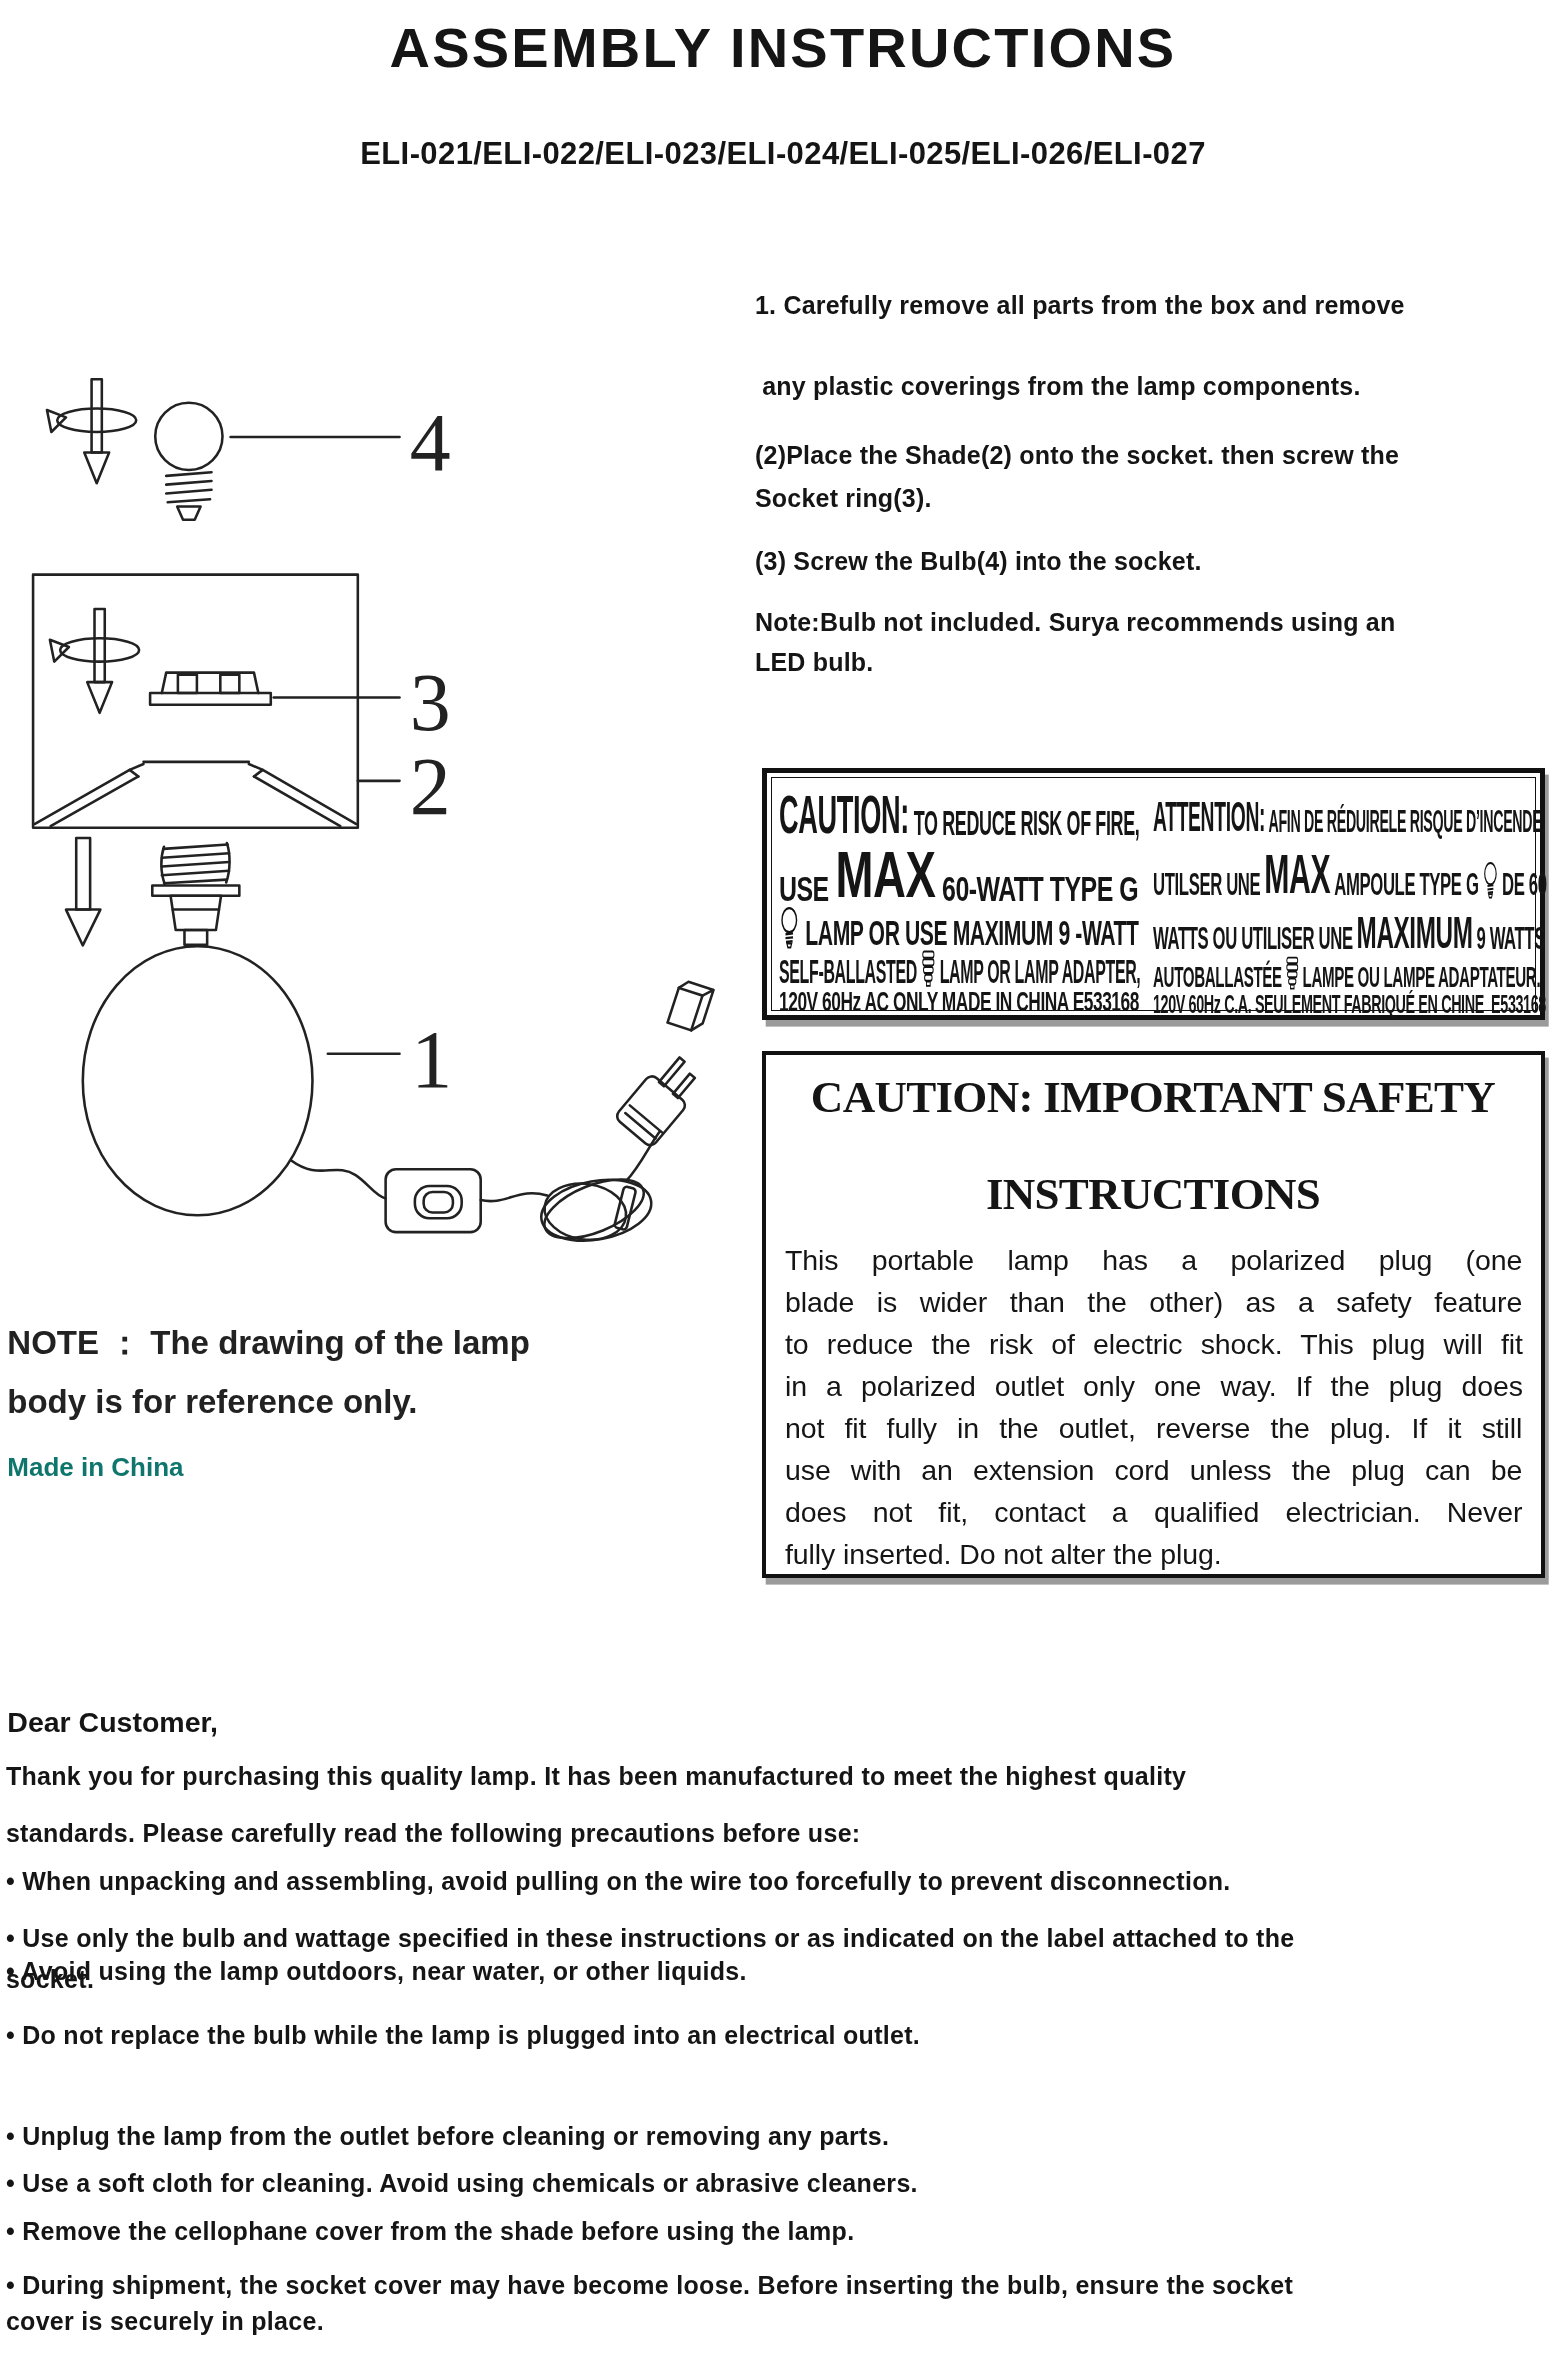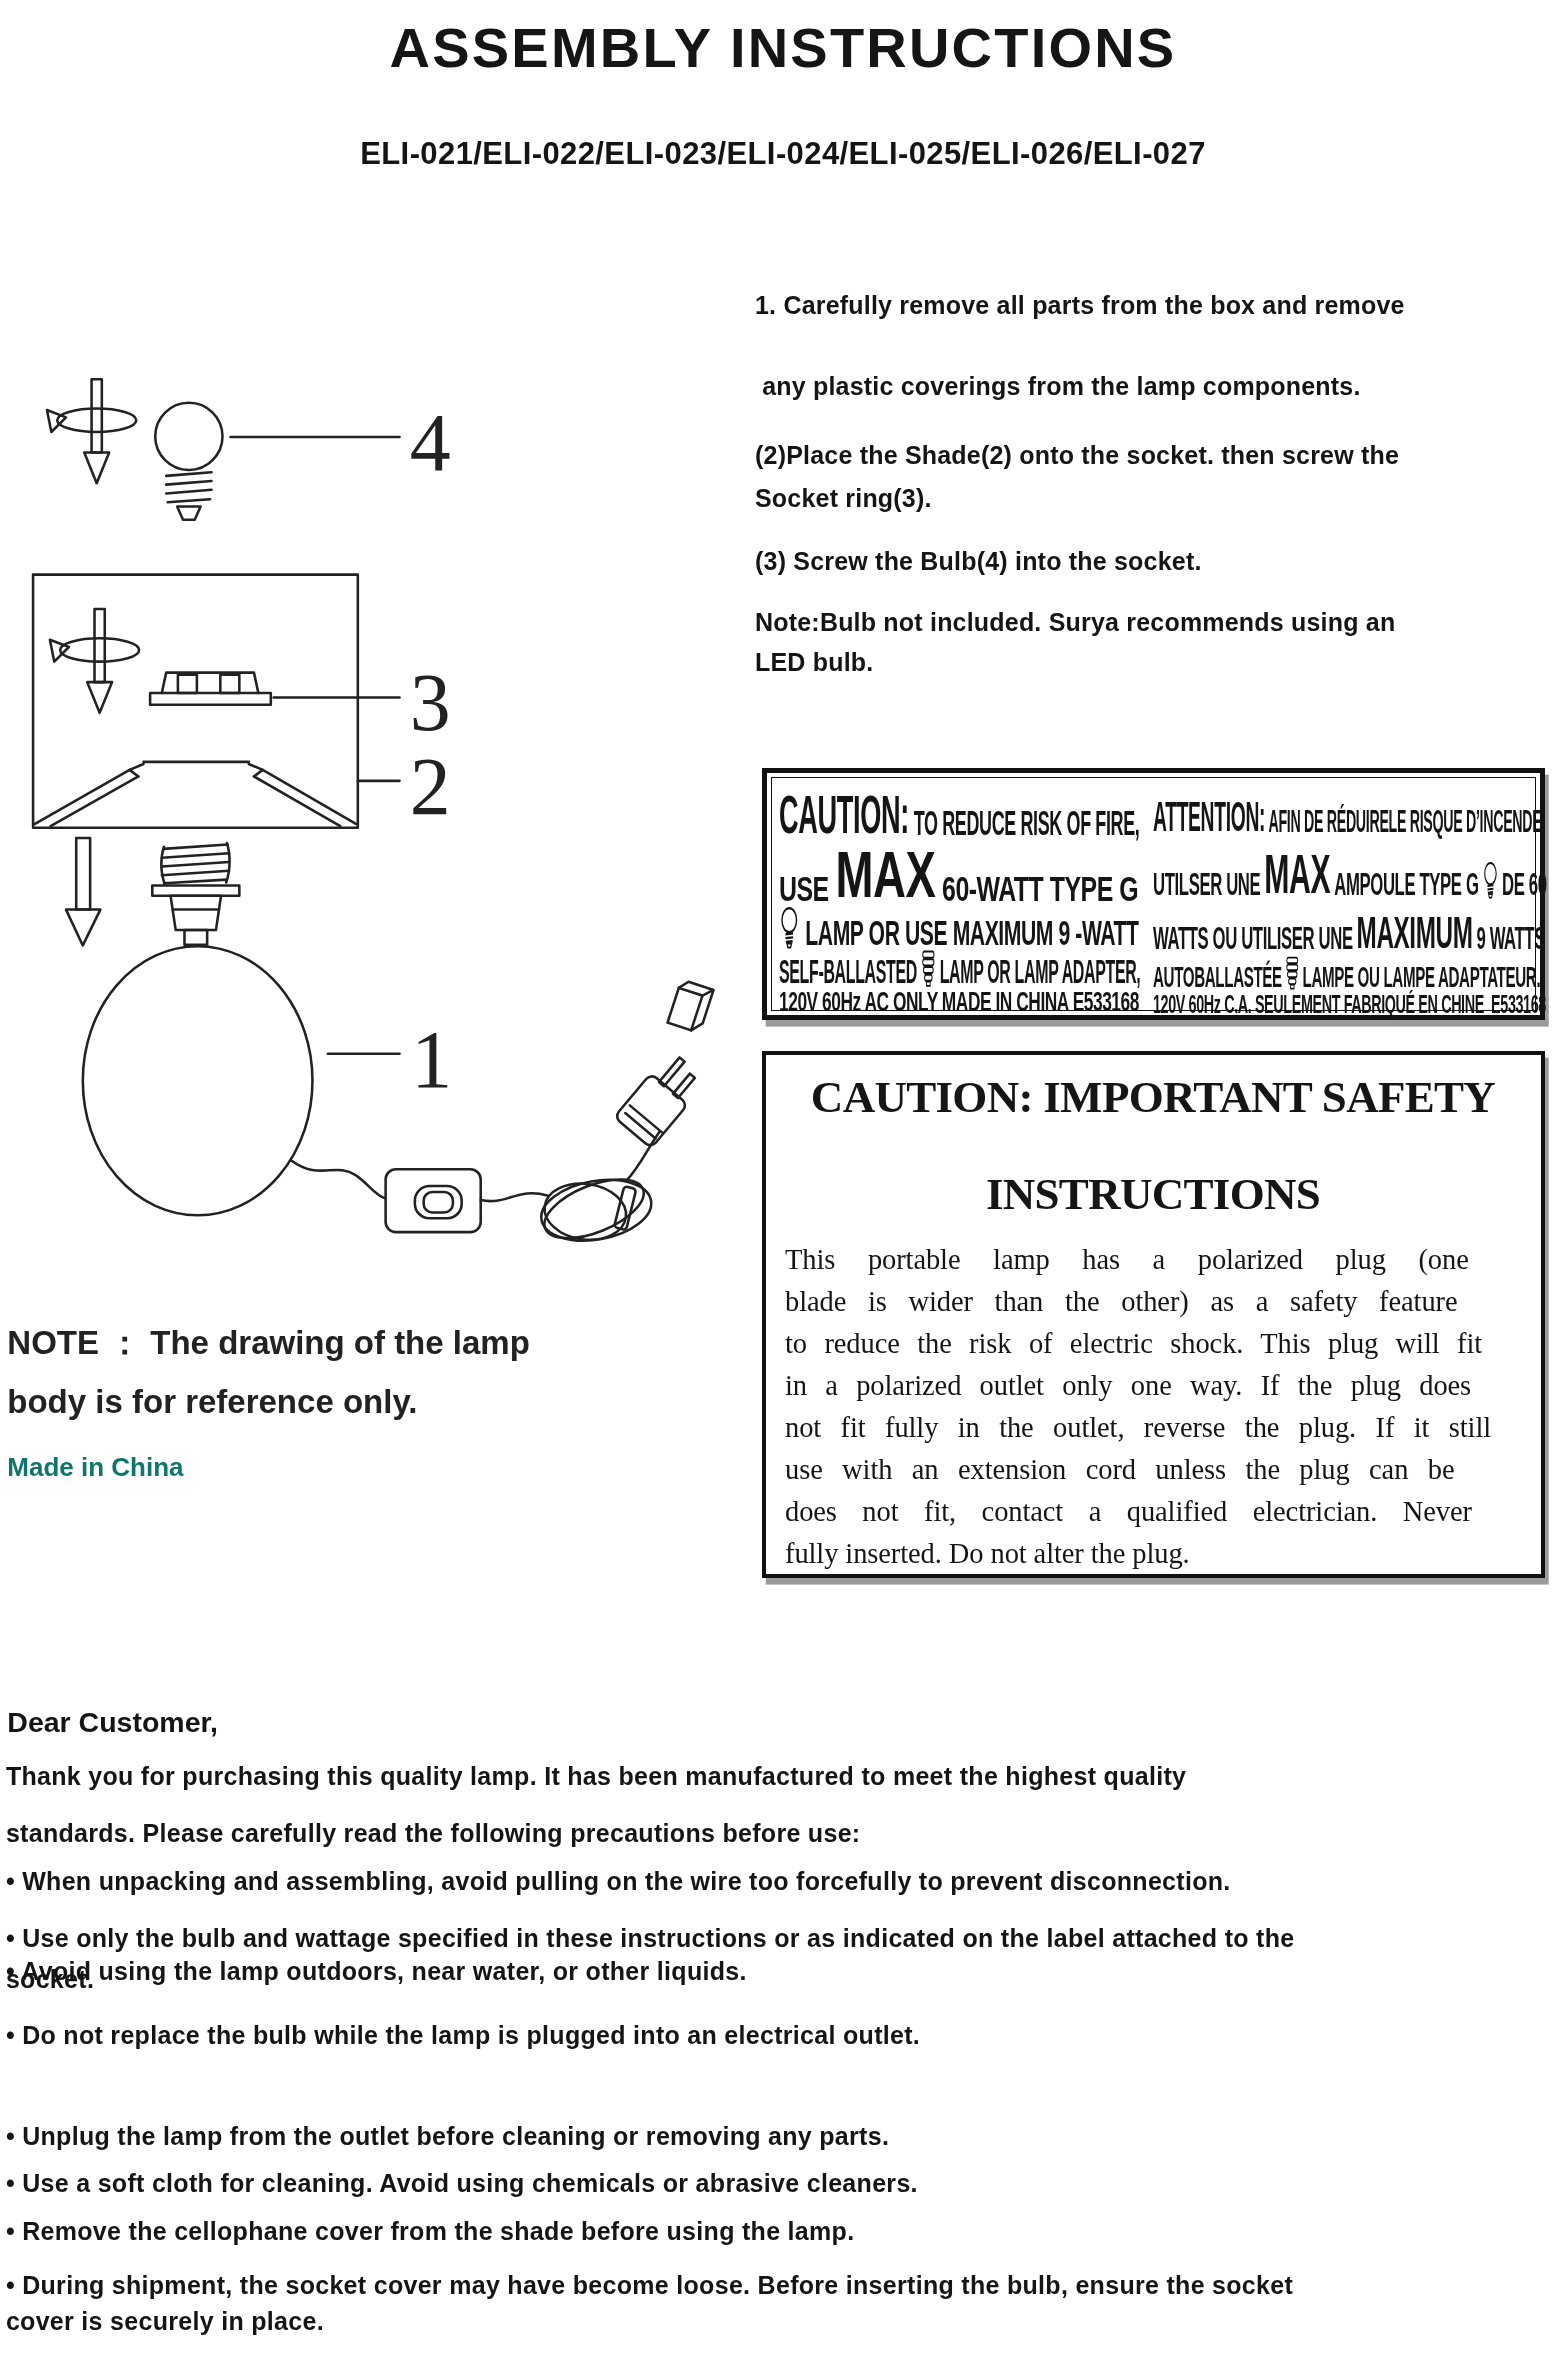--- a/index.html
+++ b/index.html
@@ -54,21 +54,21 @@
     position:absolute; left:762px; top:1051px; width:783px; height:527px;
     border:4.4px solid #111; box-sizing:border-box; background:#fff;
     box-shadow:3.7px 6.6px 0 #9b9b9b;
   }
   .s-head1, .s-head2 {
     position:absolute; left:0; width:774px; text-align:center;
     font-family:"Liberation Serif", serif; font-weight:bold; font-size:45px; letter-spacing:-0.7px;
   }
   .s-head1 { top:16px; } .s-head2 { top:113px; }
   .s-body { position:absolute; left:19px; top:189px; width:736px; }
-  .bline { height:42px; overflow:visible;font-family:Liberation Serif, serif; }
+  .bline { height:42px; overflow:visible; }
   .fitwords { display:inline-block; white-space:pre; font-size:28.5px; font-weight:400; letter-spacing:-0.1px; }
 
   
   .note-line { position:absolute; left:7.3px; font-size:33px; font-weight:bold; white-space:pre; color:#222; }
   .note-line.made { font-size:26px; color:#0f766e; }
 
   
   .salutation { position:absolute; left:7.3px; top:1706px; font-size:28.5px; font-weight:bold; }
   .cust-line { position:absolute; left:5.9px; font-size:25px; font-weight:bold; letter-spacing:0.3px; white-space:pre; }
 </style>

